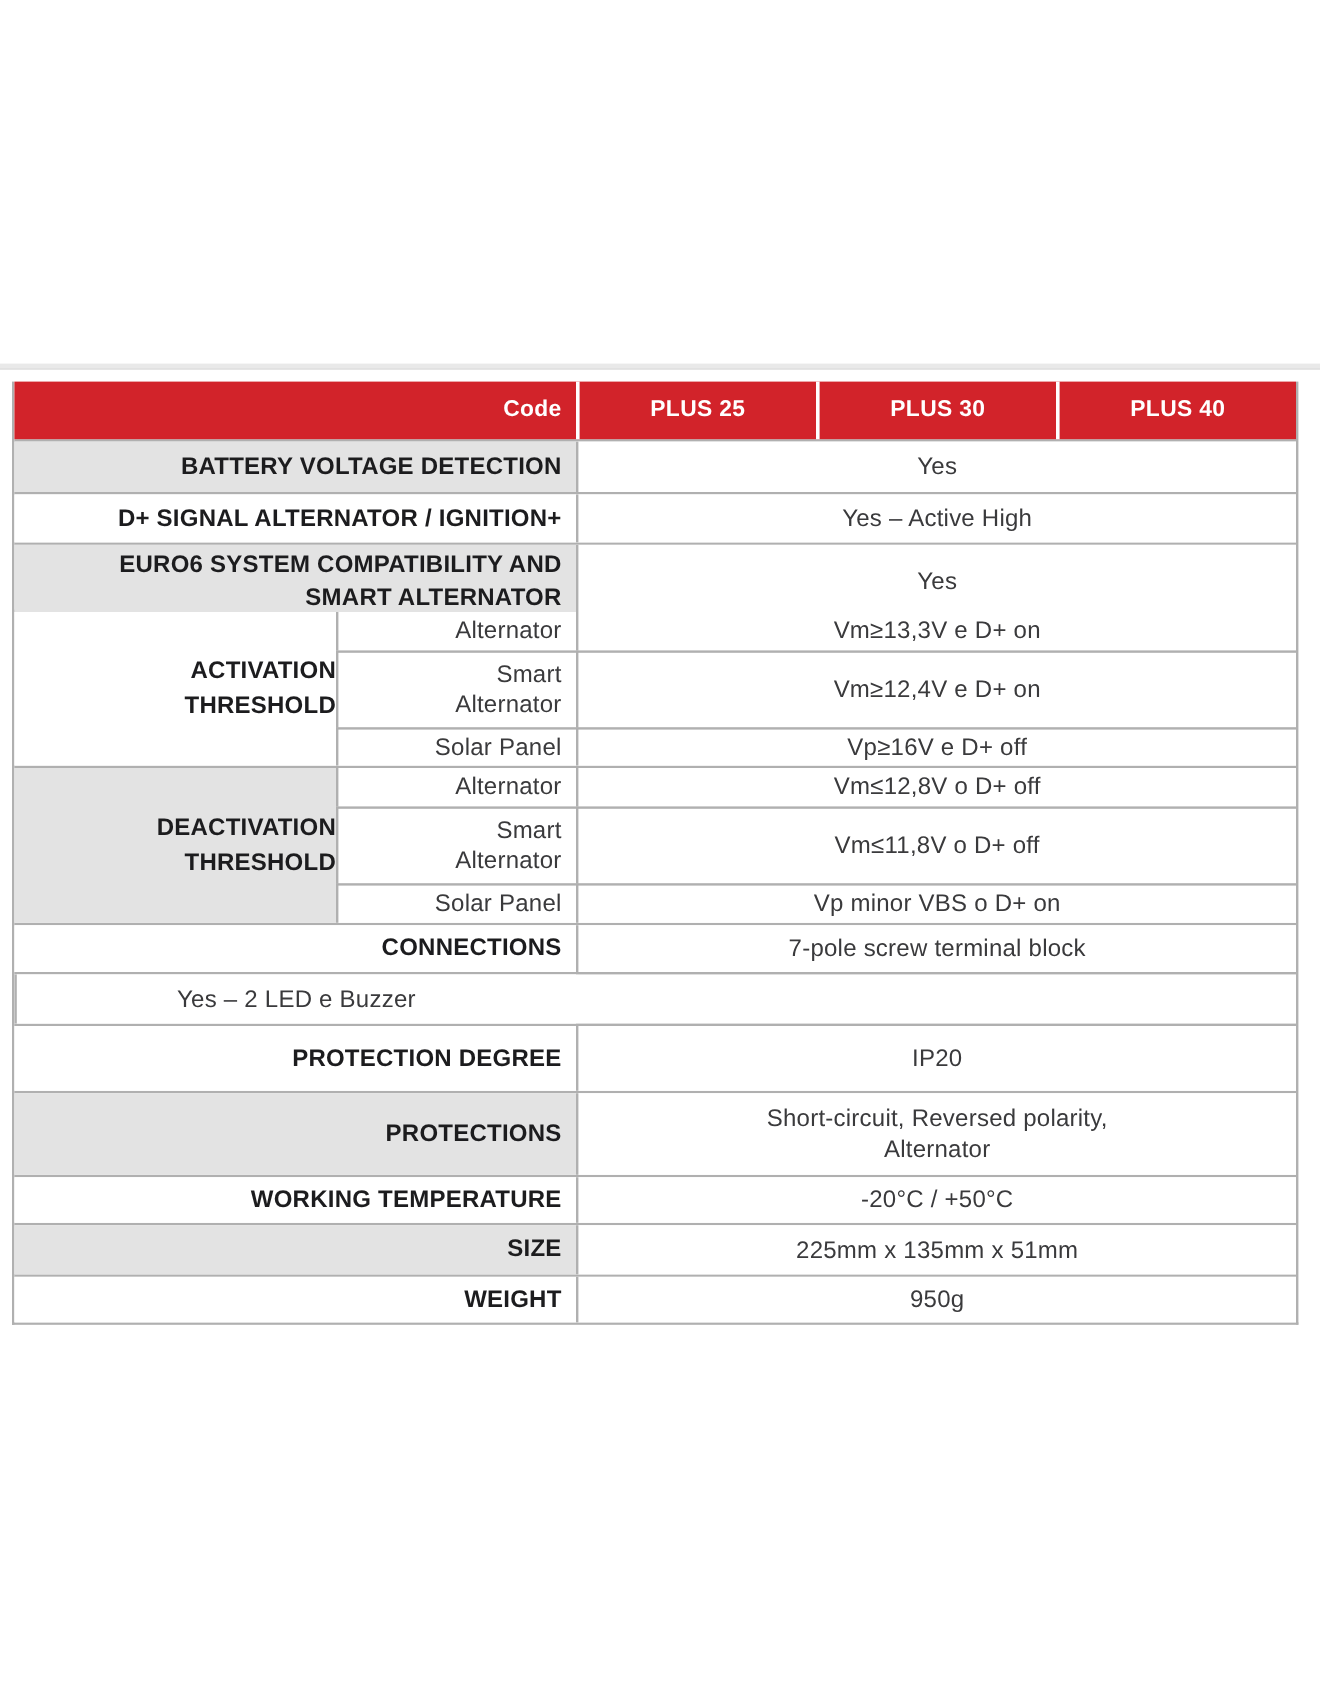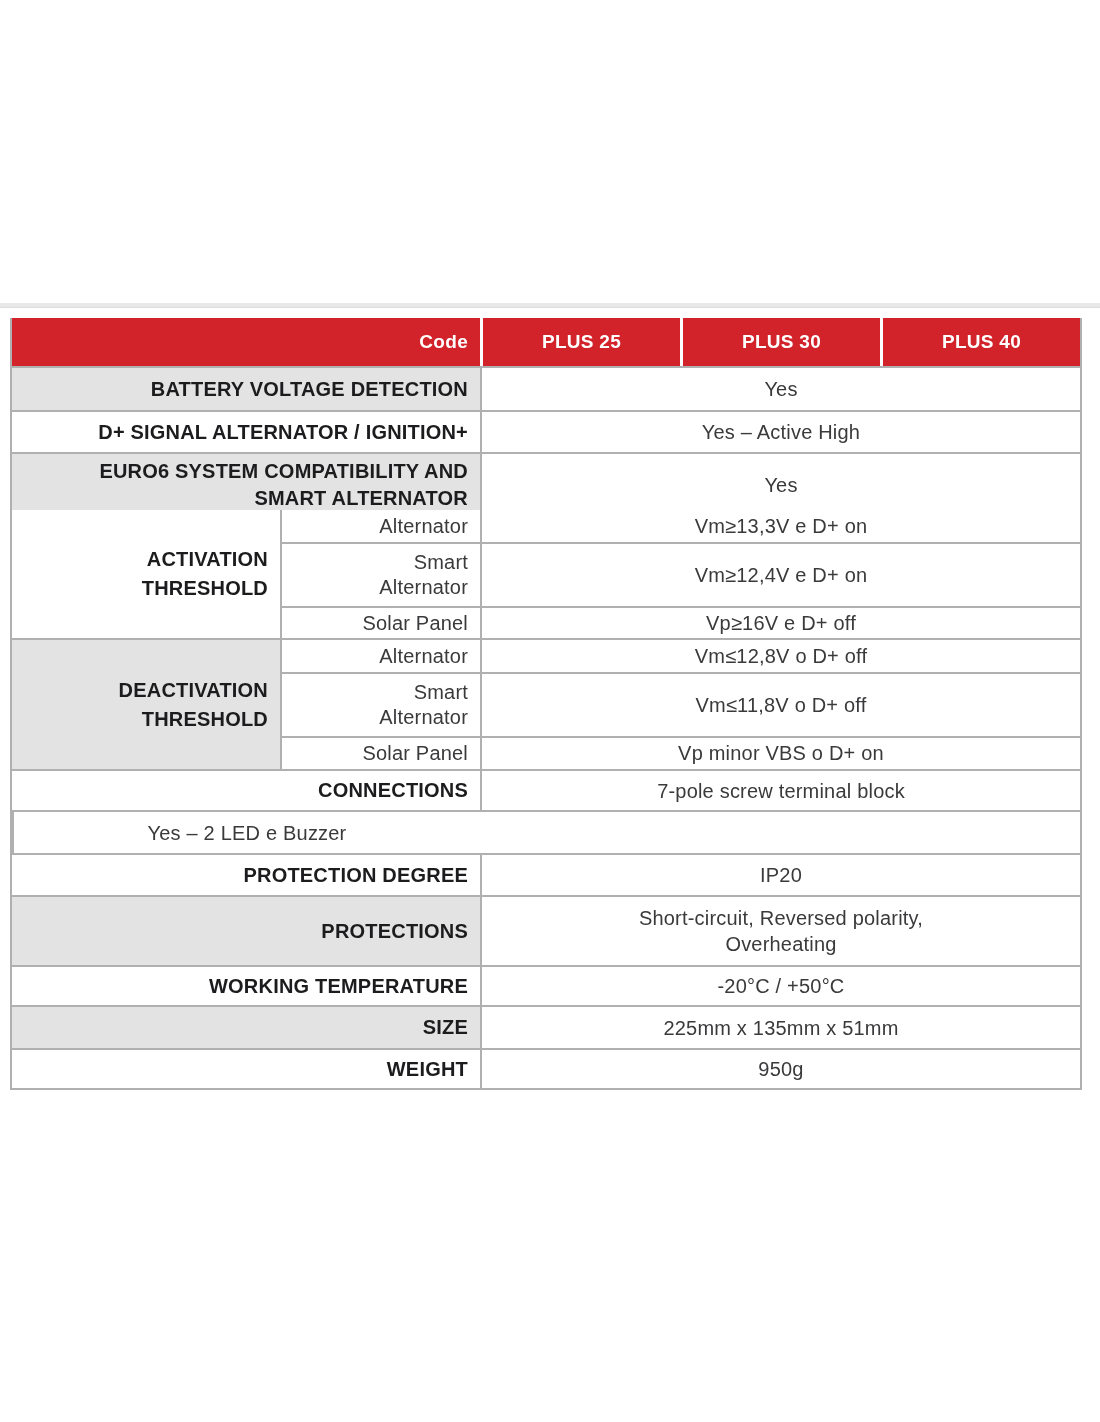--- a/index.html
+++ b/index.html
@@ -55,21 +55,21 @@
     color:var(--value-text);background:#ffffff;white-space:pre-line;line-height:1.3;
   }
   
   .group{
     display:grid;grid-template-columns:268px 200px 1fr;
     border-top:2px solid var(--grid-border);
   }
   .group .glabel{
     grid-row:1 / span 3;grid-column:1;
     display:flex;align-items:center;justify-content:flex-end;
-    text-align:right;padding-right:12px;
+    text-align:right;
     font-weight:700;font-size:20px;letter-spacing:.2px;
     color:var(--label-text);white-space:pre-line;background:#ffffff;line-height:1.45;
   }
   .group.shaded .glabel{background:var(--row-shade);}
   .group .sub{
     border-left:2px solid var(--grid-border);border-top:2px solid var(--grid-border);
     display:flex;align-items:center;justify-content:flex-end;
     text-align:right;padding-right:12px;
     font-size:20px;letter-spacing:.2px;color:var(--value-text);
     background:#ffffff;white-space:pre-line;line-height:1.25;
@@ -138,29 +138,29 @@
 
   <div class="row" style="height:41px">
     <div class="label">CONNECTIONS</div>
     <div class="value">7-pole screw terminal block</div>
   </div>
 
   <div class="row shaded" style="height:43px">
     <div class="value">Yes – 2 LED e Buzzer</div>
   </div>
 
-  <div class="row" style="height:42px">
+  <div class="row" style="height:56px">
     <div class="label">PROTECTION DEGREE</div>
     <div class="value">IP20</div>
   </div>
 
   <div class="row shaded" style="height:70px">
     <div class="label">PROTECTIONS</div>
     <div class="value">Short-circuit, Reversed polarity,
-Overheating</div>
+Alternator</div>
   </div>
 
   <div class="row" style="height:40px">
     <div class="label">WORKING TEMPERATURE</div>
     <div class="value">-20°C / +50°C</div>
   </div>
 
   <div class="row shaded" style="height:43px">
     <div class="label">SIZE</div>
     <div class="value">225mm x 135mm x 51mm</div>

